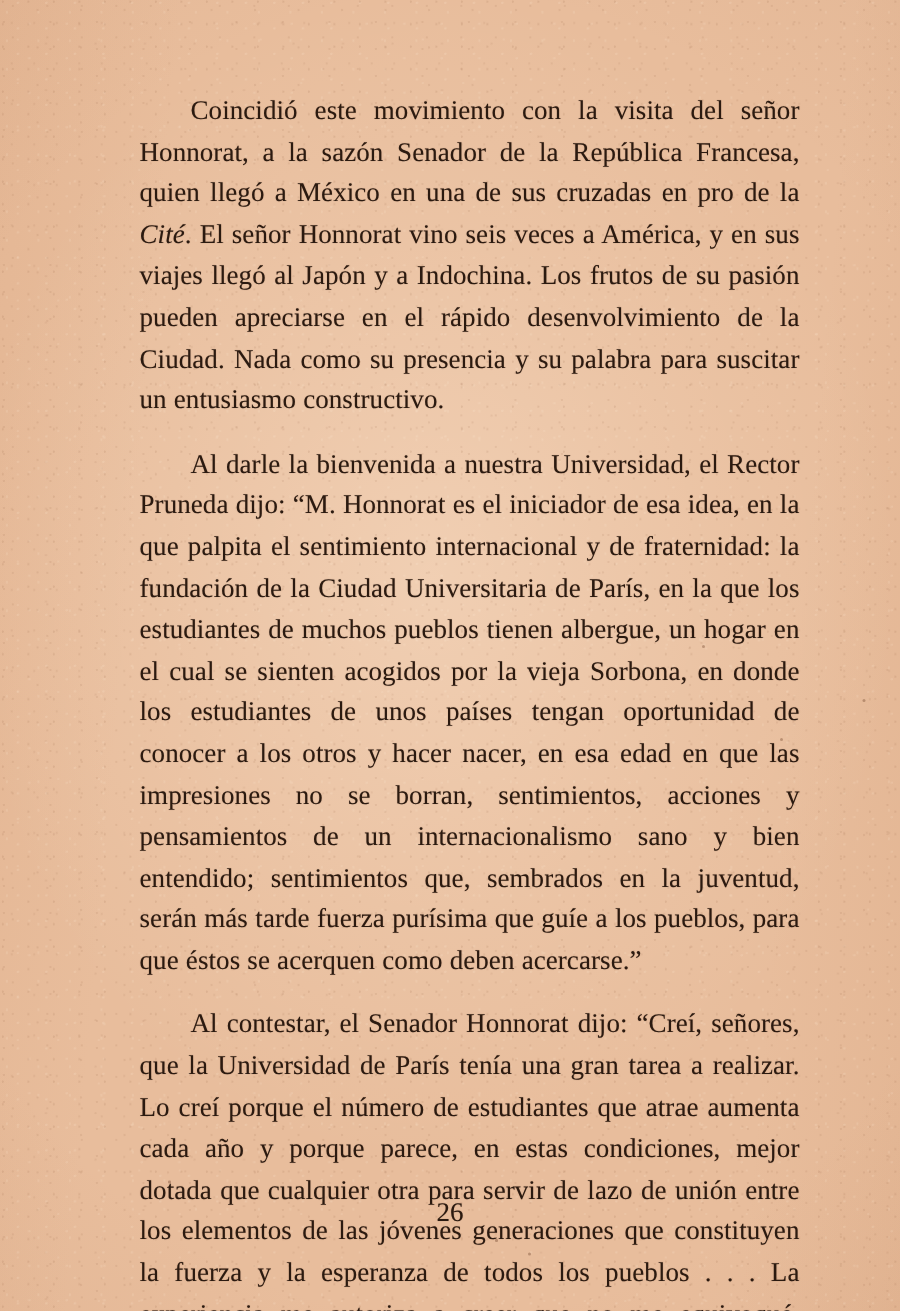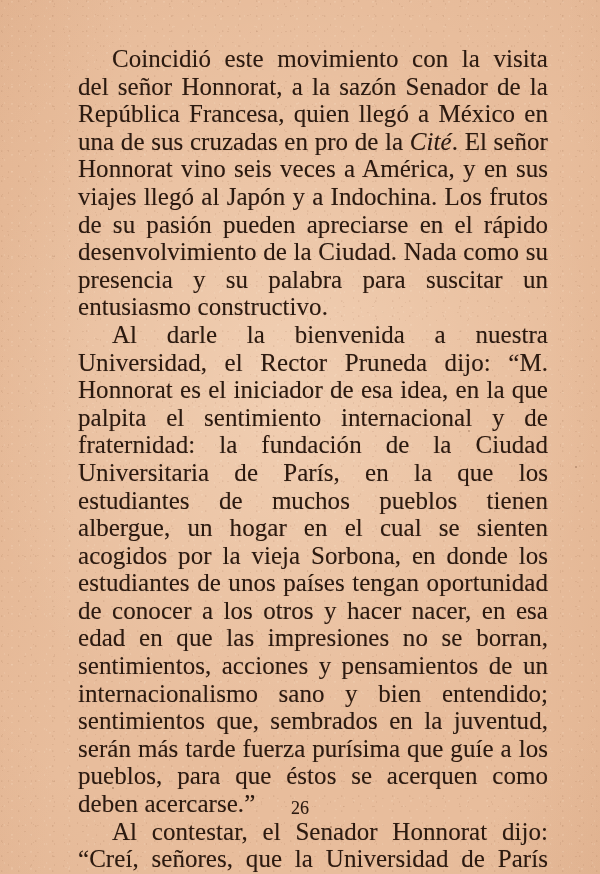--- a/index.html
+++ b/index.html
@@ -56,26 +56,26 @@
   }
 
   #textblock {
     position: absolute;
     left: 78px;
     top: 45px;
     width: 470px;
   }
 
   p.para {
-    margin: 0;
+    margin: 15px;
     text-align: justify;
     text-align-last: left;
     text-indent: 34px;
     color: #2b1a10;
-    font-size: 25px;
+    font-size: 18px;
     line-height: 27.6px;
     letter-spacing: 0.05px;
     word-spacing: 0.2px;
     
     text-shadow: 0 0 0.7px rgba(60,30,14,0.35);
   }
 
   p.para i, p.para em {
     font-style: italic;
   }

